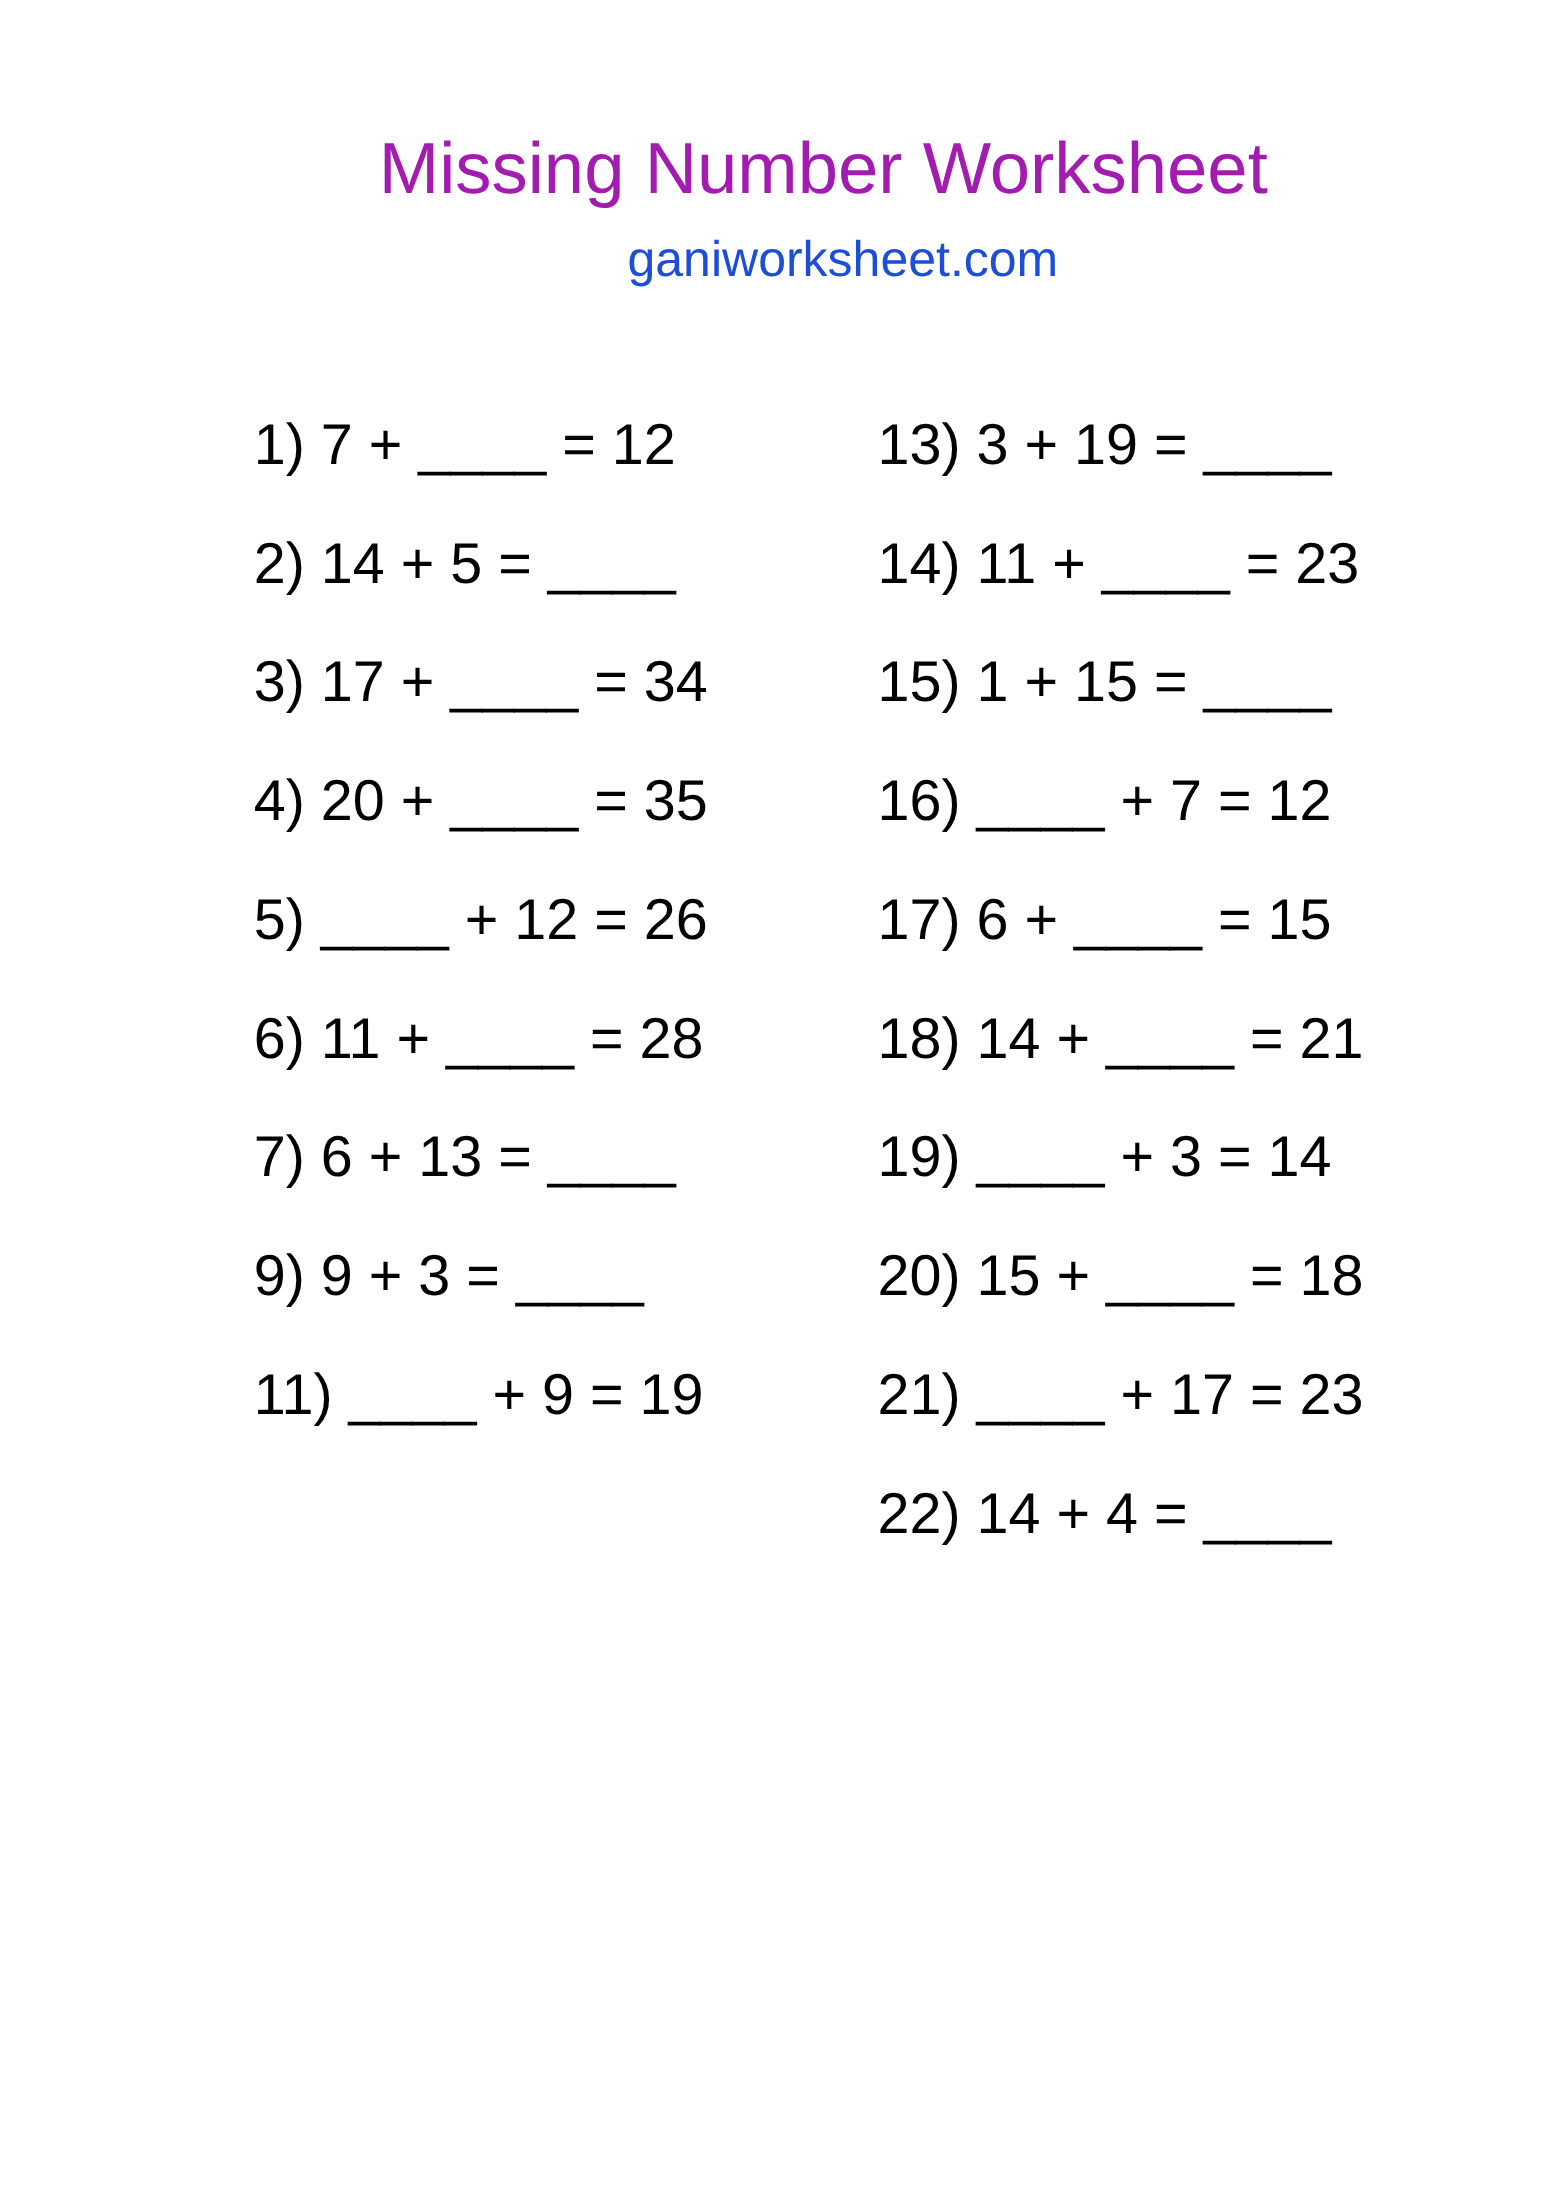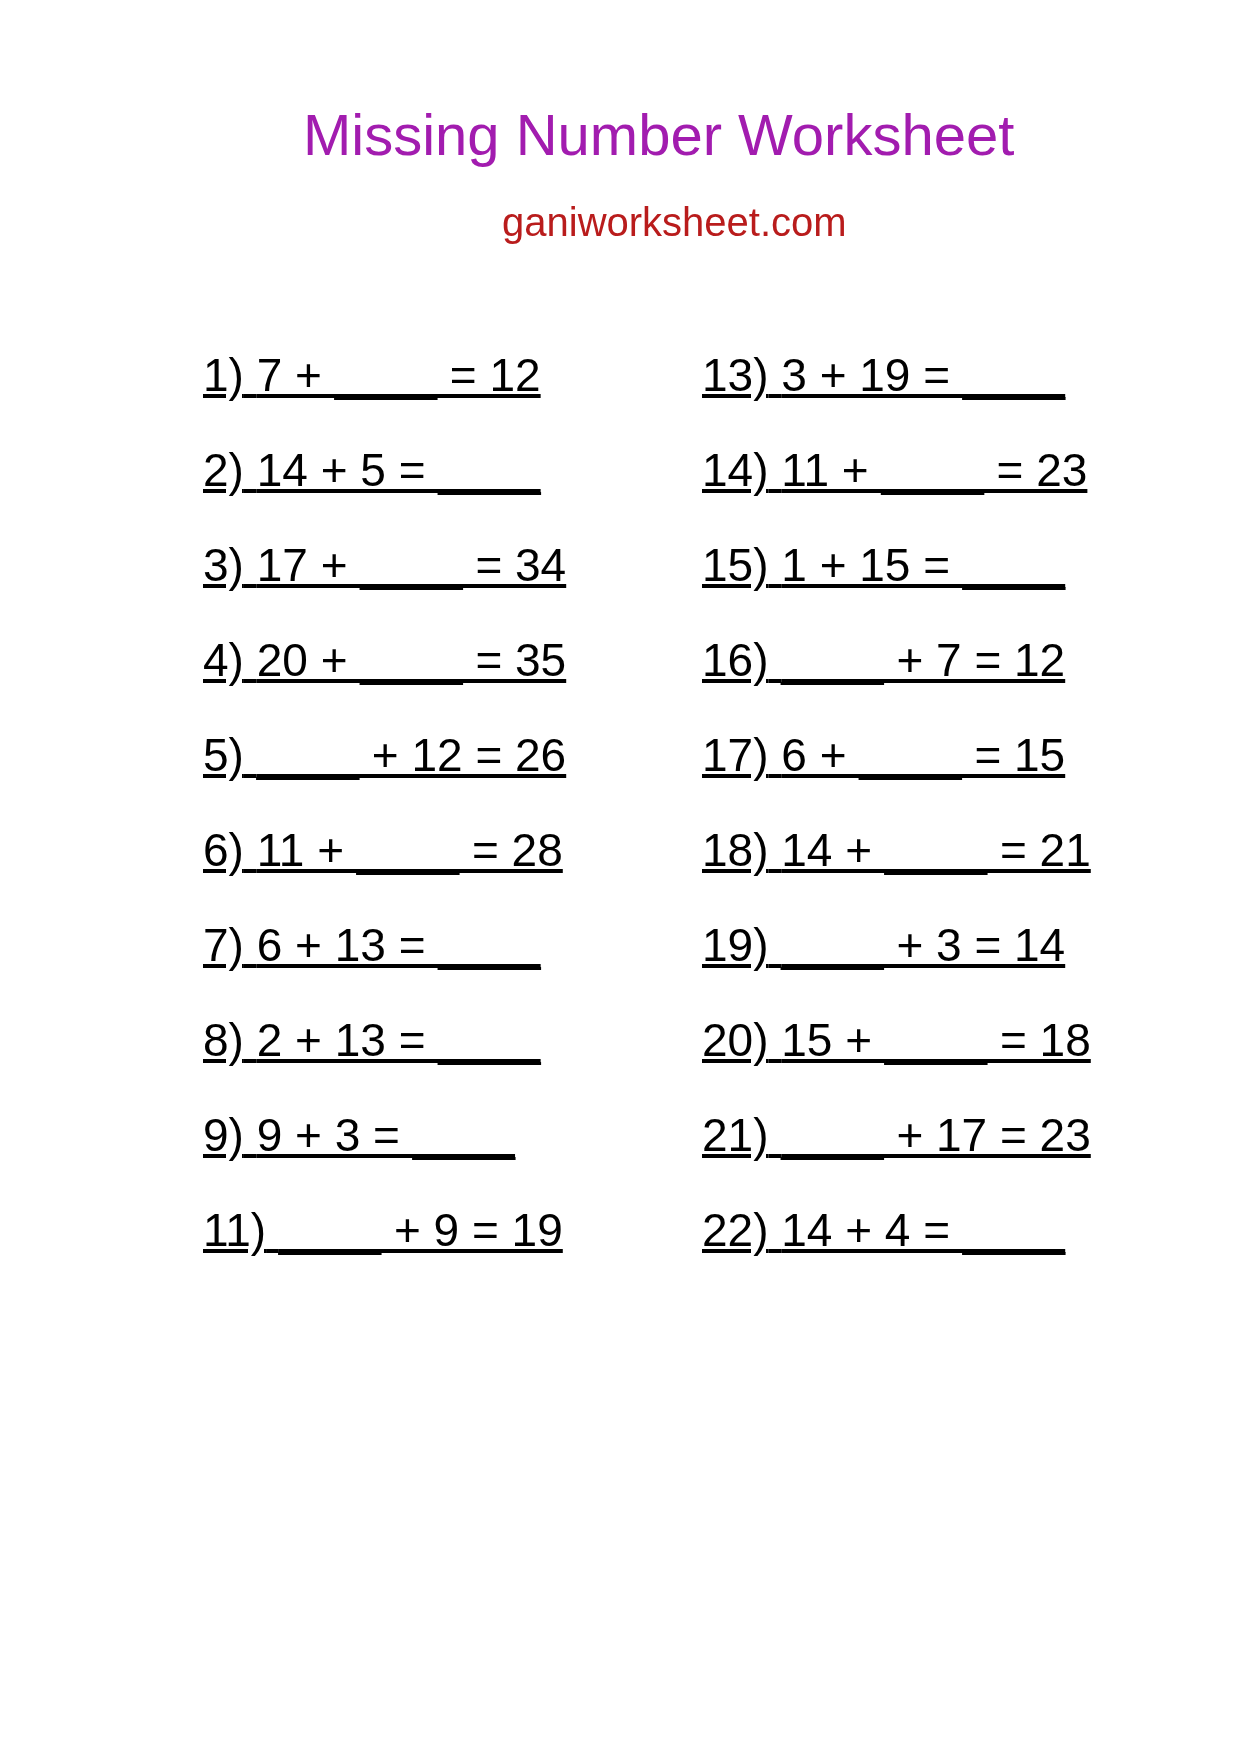--- a/index.html
+++ b/index.html
@@ -24,27 +24,25 @@
       white-space: nowrap;
       color: #a21caf;
     }
     .subtitle {
       position: absolute;
       left: 502px;
       top: 188px;
       font-size: 40px;
       line-height: 1;
       white-space: nowrap;
-      color: #b91c1c;
-      margin-top: 14px;
+      color: #1d4ed8;
     }
     .column {
       position: absolute;
-      top: 352px;
-      text-decoration: underline;
+      top: 332px;
     }
     .column.left { left: 203px; }
     .column.right { left: 702px; }
     .problem {
       height: 95px;
       font-size: 46px;
       line-height: 1;
       white-space: nowrap;
     }
     .problem .num {
@@ -58,21 +56,20 @@
 <div class="subtitle">ganiworksheet.com</div>
 
 <div class="column left">
   <div class="problem"><span class="num">1)</span> <span>7 + ____ = 12</span></div>
   <div class="problem"><span class="num">2)</span> <span>14 + 5 = ____</span></div>
   <div class="problem"><span class="num">3)</span> <span>17 + ____ = 34</span></div>
   <div class="problem"><span class="num">4)</span> <span>20 + ____ = 35</span></div>
   <div class="problem"><span class="num">5)</span> <span>____ + 12 = 26</span></div>
   <div class="problem"><span class="num">6)</span> <span>11 + ____ = 28</span></div>
   <div class="problem"><span class="num">7)</span> <span>6 + 13 = ____</span></div>
-  <div class="problem"><span class="num">8)</span> <span>2 + 13 = ____</span></div>
   <div class="problem"><span class="num">9)</span> <span>9 + 3 = ____</span></div>
   <div class="problem"><span class="num">11)</span> <span>____ + 9 = 19</span></div>
 </div>
 
 <div class="column right">
   <div class="problem"><span class="num">13)</span> <span>3 + 19 = ____</span></div>
   <div class="problem"><span class="num">14)</span> <span>11 + ____ = 23</span></div>
   <div class="problem"><span class="num">15)</span> <span>1 + 15 = ____</span></div>
   <div class="problem"><span class="num">16)</span> <span>____ + 7 = 12</span></div>
   <div class="problem"><span class="num">17)</span> <span>6 + ____ = 15</span></div>

